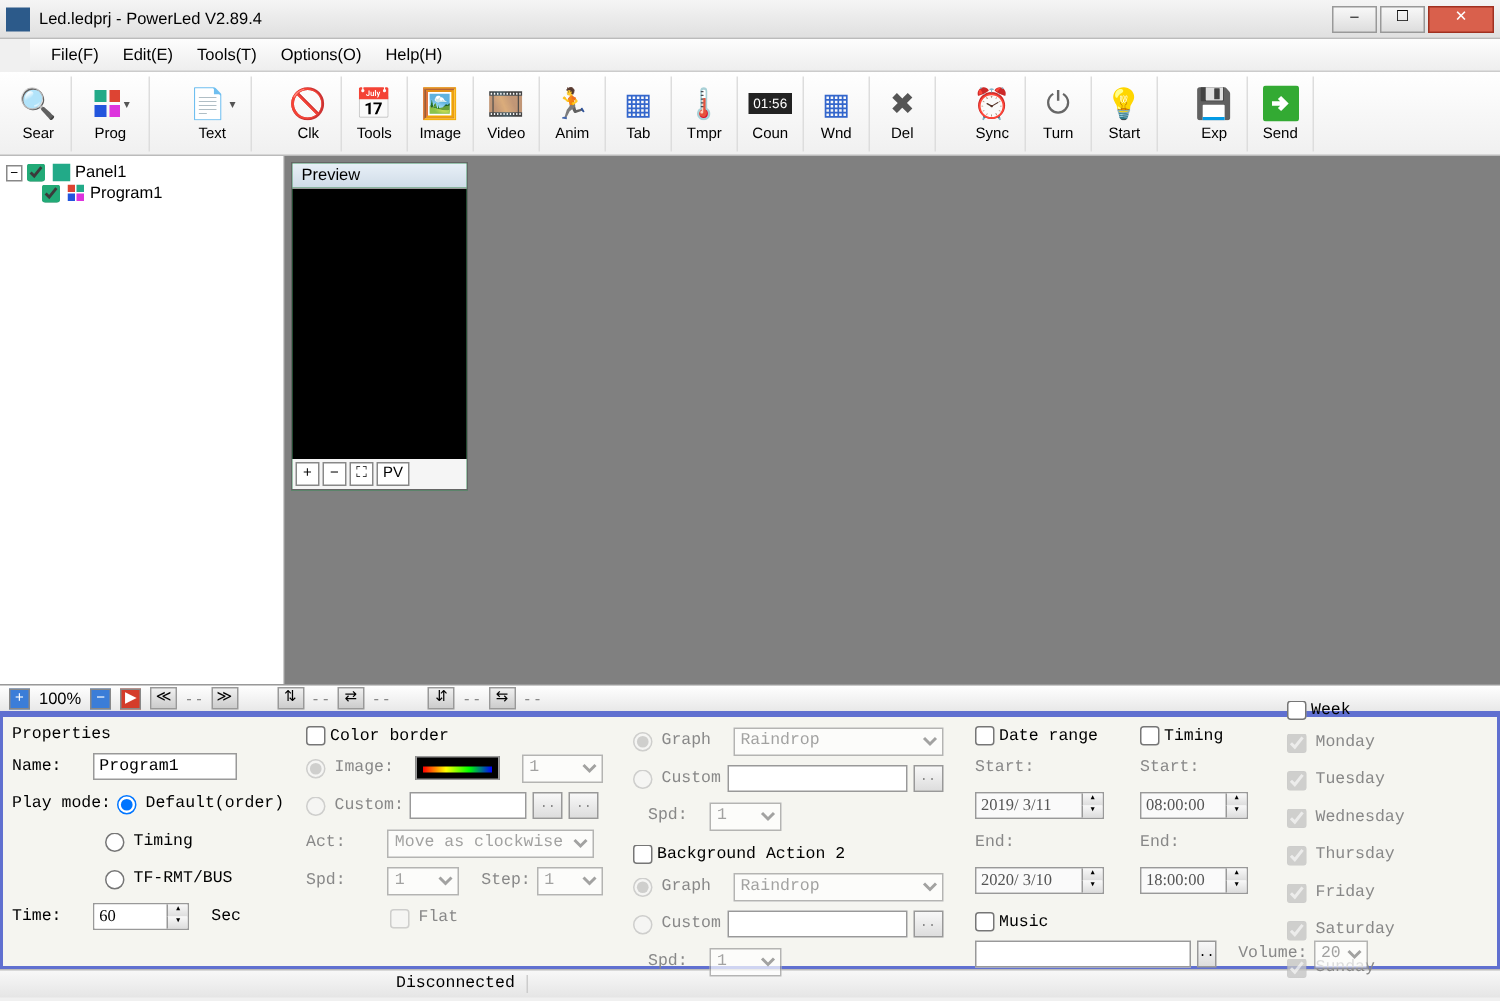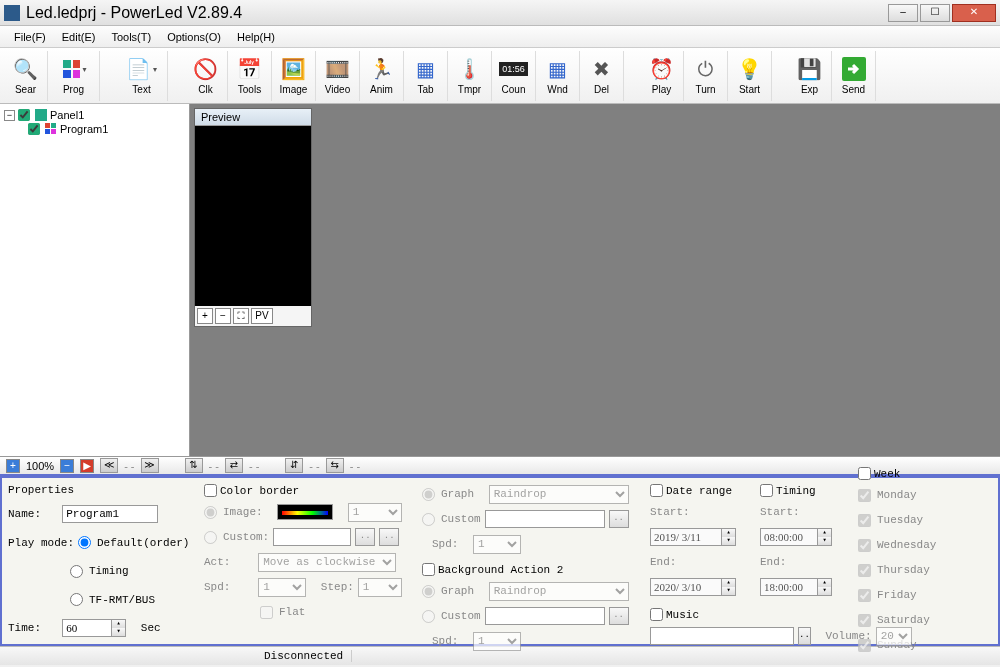--- a/index.html
+++ b/index.html
@@ -1,26 +1,26 @@
 <!DOCTYPE html>
 <html><head>
 <meta charset="utf-8">
 <style>
 * { margin: 0; padding: 0; box-sizing: border-box; }
 body { font-family: Tahoma, Arial, sans-serif; font-size: 11px; background: #f0f0f0; width: 1000px; height: 667px; overflow: hidden; }
 
 .titlebar { height: 26px; background: linear-gradient(#f5f5f5, #e0e0e0); display: flex; align-items: center; padding: 0 4px; border-bottom: 1px solid #bbb; }
 .titlebar .app-icon { width: 16px; height: 16px; background: #2c5a8a; margin-right: 6px; }
-.titlebar .title { flex: 1; font-size: 16px; }
+.titlebar .title { flex: 1; font-size: 11px; }
 .window-btns { display: flex; gap: 2px; }
 .window-btns div { width: 30px; height: 18px; border: 1px solid #999; text-align: center; line-height: 14px; font-size: 10px; cursor: pointer; }
 .window-btns .close { background: #d9604c; color: #fff; border-color: #a03020; width: 44px; }
 .window-btns .min, .window-btns .max { background: linear-gradient(#f8f8f8, #ddd); }
 
-.menubar { height: 22px; background: linear-gradient(#fdfdfd, #eee); border-bottom: 1px solid #ccc; display: flex; align-items: center; padding: 0 6px; }
+.menubar { height: 22px; background: linear-gradient(#fdfdfd, #eee); border-bottom: 1px solid #ccc; display: flex; align-items: center; padding: 0 6px; margin-left: 20px; }
 .menubar span { padding: 2px 8px; cursor: pointer; }
 
 .toolbar { height: 56px; background: linear-gradient(#fff, #f0f0f0); border-bottom: 1px solid #bbb; display: flex; align-items: center; padding: 2px 4px; gap: 0; }
 .toolbtn { width: 44px; height: 50px; display: flex; flex-direction: column; align-items: center; justify-content: center; cursor: pointer; border-right: 1px solid #ddd; }
 .toolbtn .ico { width: 26px; height: 26px; display: flex; align-items: center; justify-content: center; font-size: 20px; }
 .toolbtn .lbl { font-size: 10px; margin-top: 2px; }
 .toolbtn .dd { font-size: 8px; margin-left: 2px; color: #555; }
 .tool-sep { width: 16px; }
 
 .workspace { display: flex; height: 352px; }
@@ -40,21 +40,21 @@
 
 .zoom-bar { height: 20px; background: linear-gradient(#fff, #e8e8e8); border-top: 1px solid #999; border-bottom: 2px solid #6070d0; display: flex; align-items: center; padding: 0 6px; gap: 6px; }
 .zoom-bar .zb { width: 14px; height: 14px; border: 1px solid #888; text-align: center; line-height: 11px; font-size: 10px; cursor: pointer; }
 .zoom-bar .plus { background: #3b7dd8; color: #fff; }
 .zoom-bar .minus { background: #3b7dd8; color: #fff; }
 .zoom-bar .play { background: #d43c2a; color: #fff; }
 .zoom-bar .nav { width: 18px; height: 15px; background: linear-gradient(#f0f0f0, #ccc); border: 1px solid #999; text-align: center; line-height: 12px; font-size: 10px; cursor: pointer; }
 
 .props-area { height: 170px; border: 2px solid #6070d0; background: #f5f5f0; display: flex; padding: 6px; gap: 8px; font-family: "Courier New", monospace; font-size: 11px; }
 .props-col { display: flex; flex-direction: column; gap: 5px; }
-.props-col.c1 { width: 188px; justify-content: space-between; }
+.props-col.c1 { width: 188px; }
 .props-col.c2 { width: 210px; }
 .props-col.c3 { width: 220px; }
 .props-col.c4 { width: 102px; }
 .props-col.c5 { width: 90px; }
 .props-col.c6 { width: 110px; justify-content: center; }
 .sec-hdr { font-weight: normal; display: flex; align-items: center; gap: 3px; }
 .sec-hdr input[type=checkbox] { margin: 0; }
 .frow { display: flex; align-items: center; gap: 4px; min-height: 20px; }
 .frow label { white-space: nowrap; }
 .txt-in { border: 1px solid #999; background: #fff; height: 18px; padding: 0 3px; font-family: inherit; font-size: 11px; }
@@ -156,21 +156,21 @@
       <div class="ico" style="color:#36c">▦</div>
       <div class="lbl">Wnd</div>
     </div>
   <div class="toolbtn">
       <div class="ico" style="color:#555">✖</div>
       <div class="lbl">Del</div>
     </div>
   <div class="tool-sep"></div>
   <div class="toolbtn">
       <div class="ico" style="color:#d43">⏰</div>
-      <div class="lbl">Play</div>
+      <div class="lbl">Sync</div>
     </div>
   <div class="toolbtn">
       <div class="ico" style="color:#666">⏻</div>
       <div class="lbl">Turn</div>
     </div>
   <div class="toolbtn">
       <div class="ico" style="color:#eb3">💡</div>
       <div class="lbl">Start</div>
     </div>
   <div class="tool-sep"></div>

